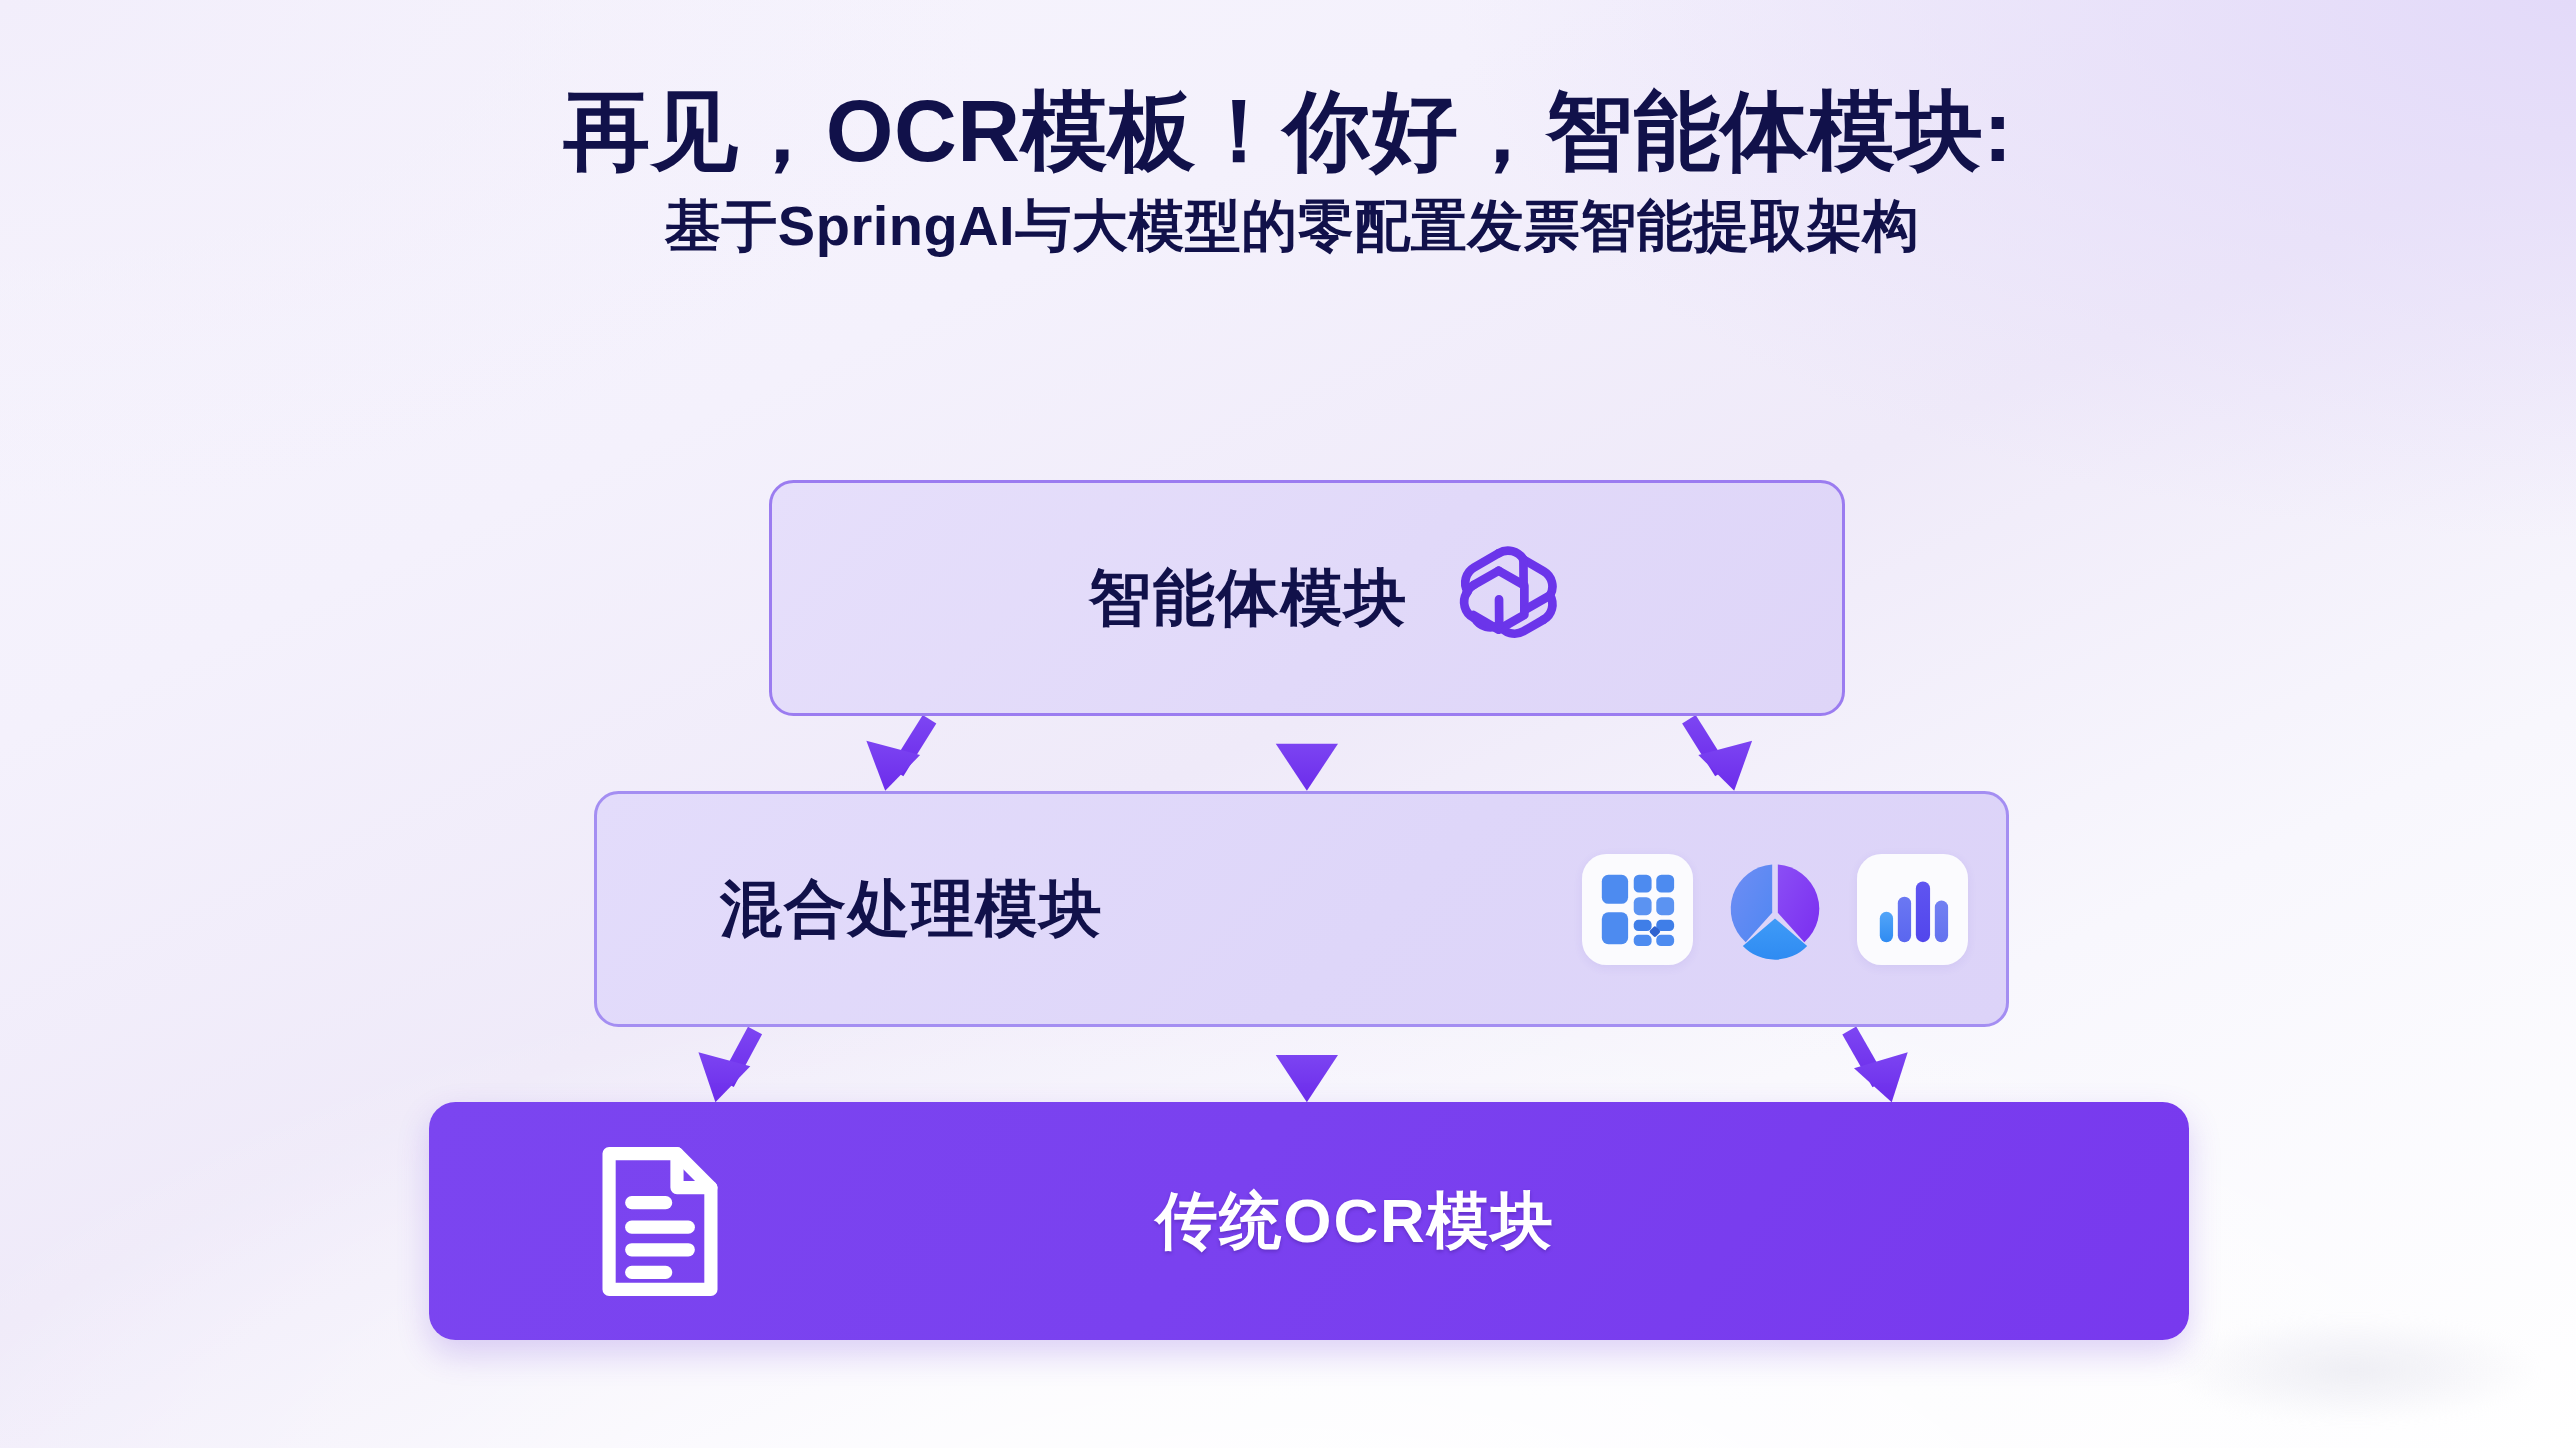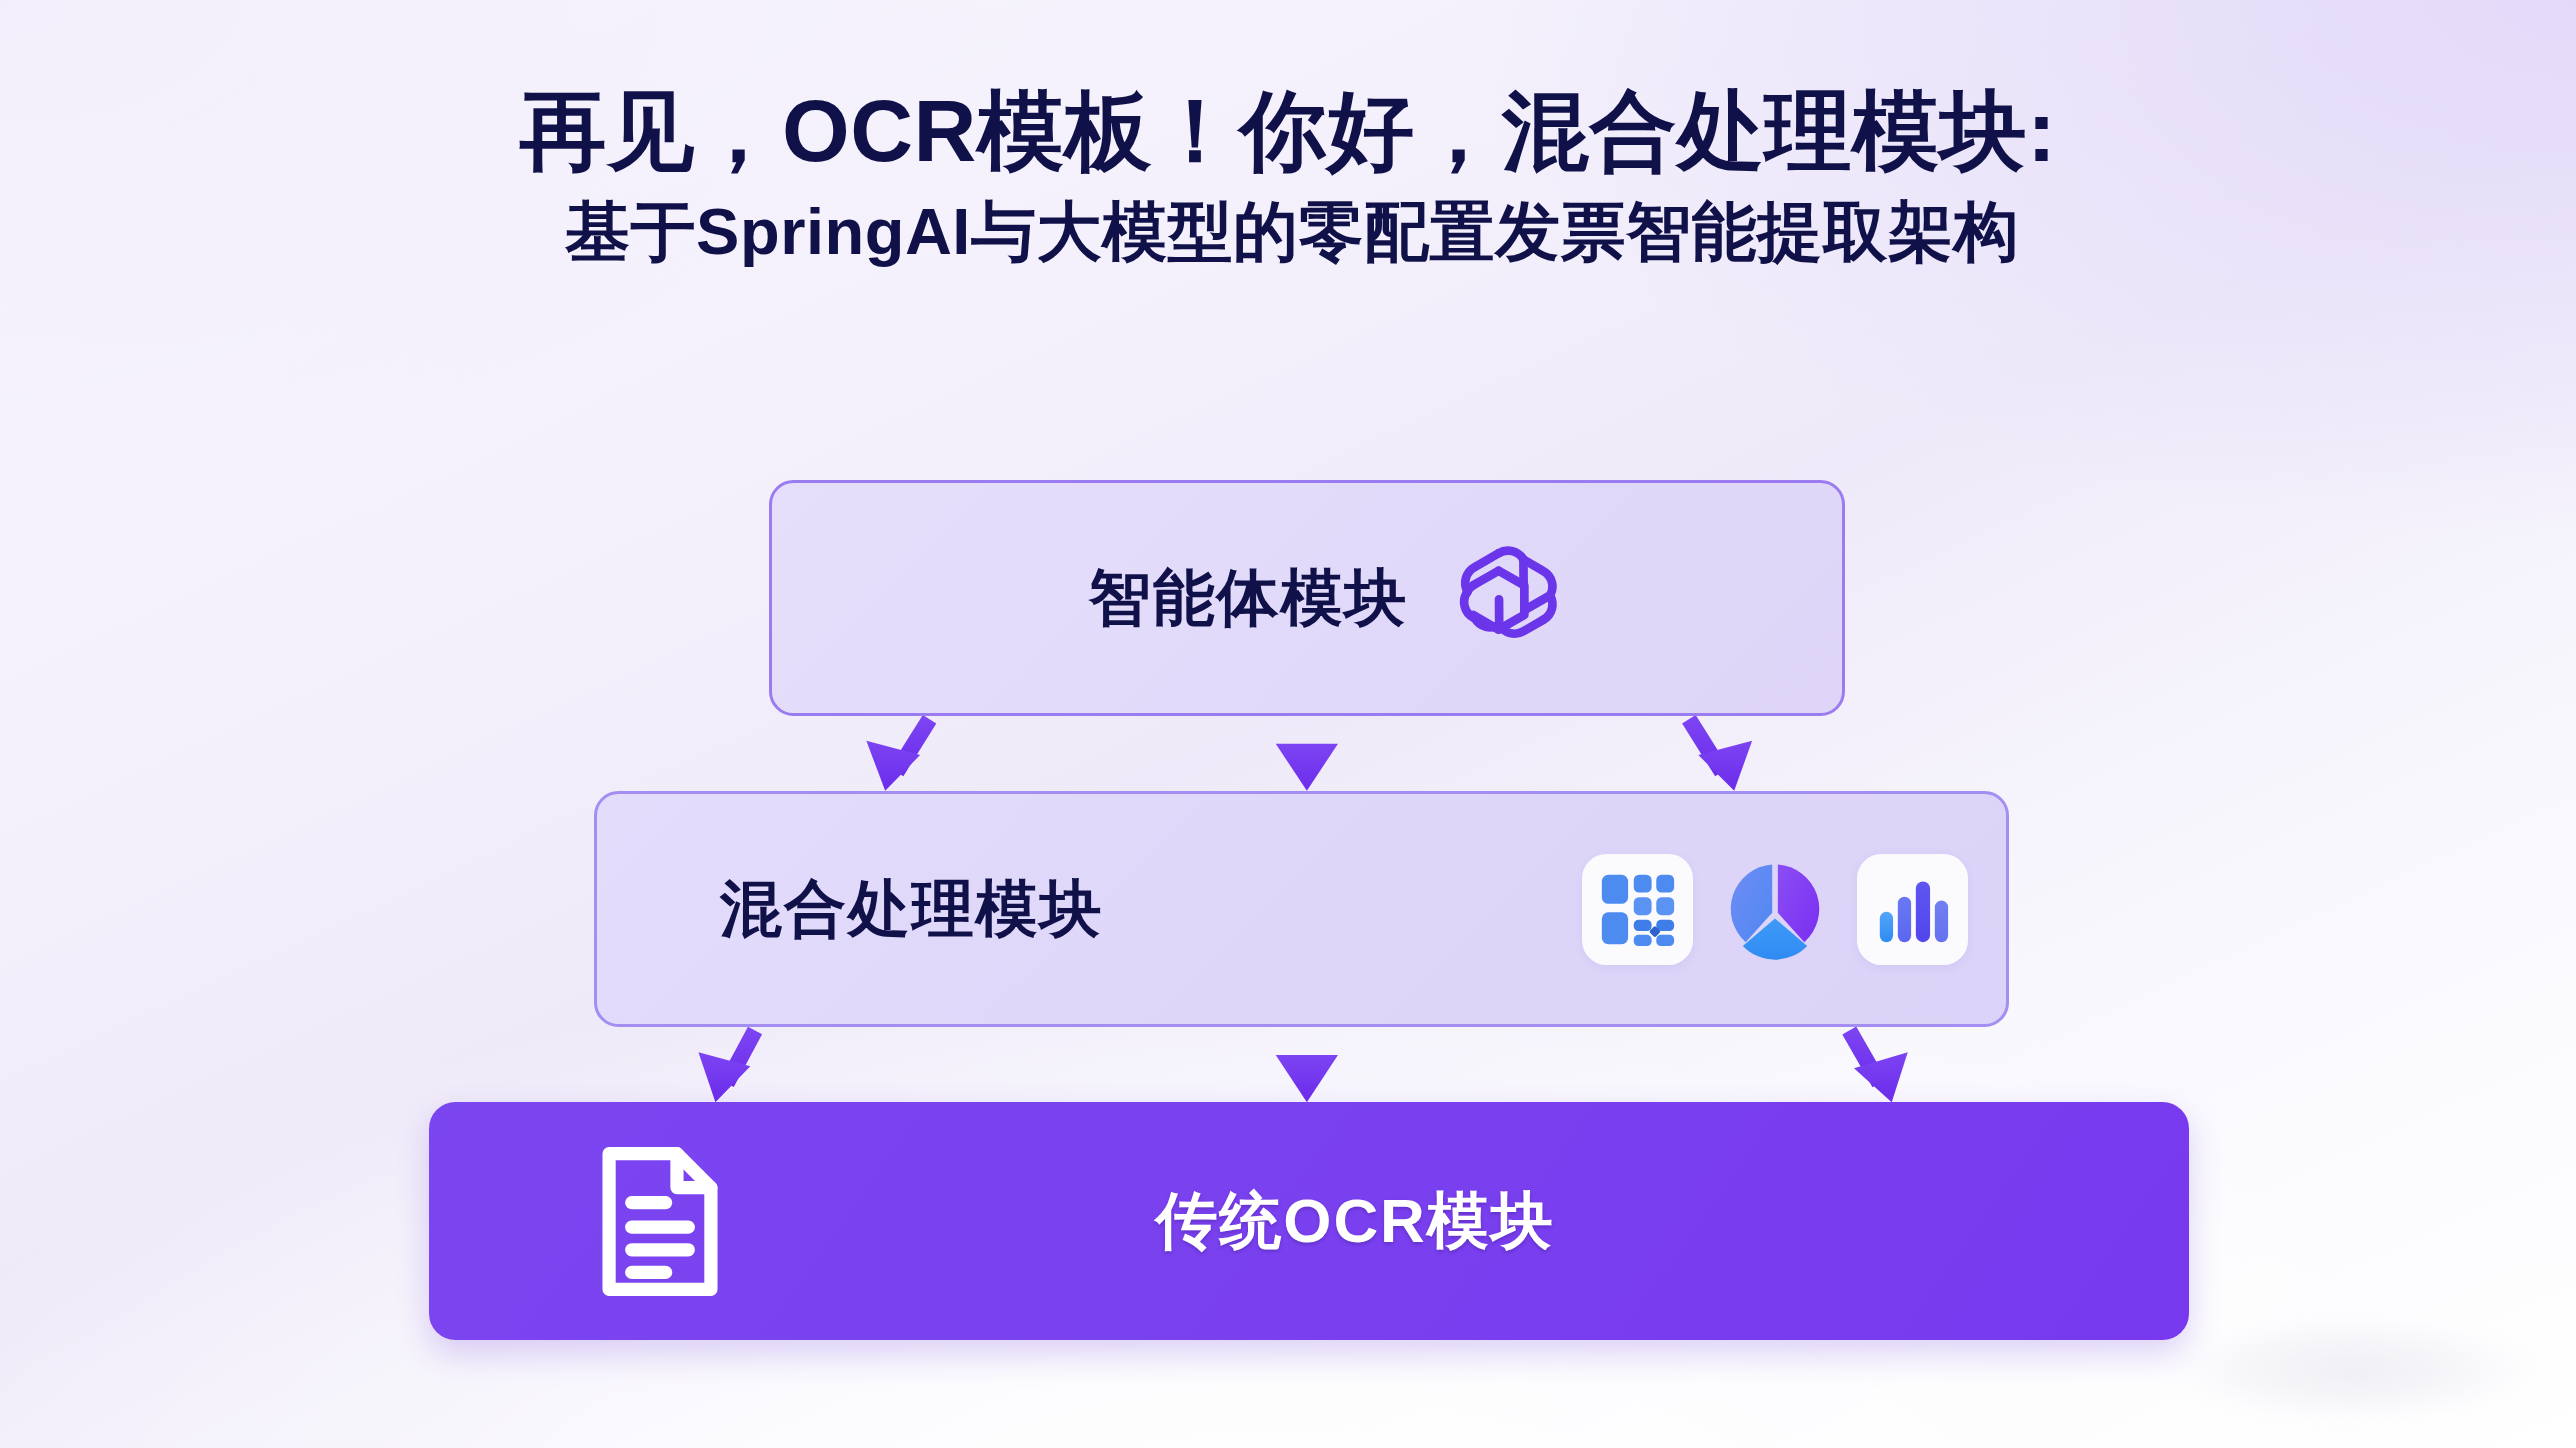--- a/index.html
+++ b/index.html
@@ -47,21 +47,21 @@
     color: #11114a;
     font-weight: 700;
     letter-spacing: 0.5px;
     line-height: 1.32;
   }
   .title-line {
     display: block;
     white-space: nowrap;
   }
   #title-line-1 { font-size: 87px; }
-  #title-line-2 { font-size: 65px; margin-left: 8px; }
+  #title-line-2 { font-size: 56px; margin-left: 8px; }
 
   
   #diagram {
     position: absolute;
     top: 472px;
     left: 0;
     width: 100%;
     height: 882px;
   }
 
@@ -168,21 +168,21 @@
   }
 </style>
 </head>
 <body>
 
 <div id="slide">
 
   <div id="bg-watermark"></div>
 
   <div id="title-block">
-    <span class="title-line" id="title-line-1">再见，OCR模板！你好，混合处理模块:</span>
+    <span class="title-line" id="title-line-1">再见，OCR模板！你好，智能体模块:</span>
     <span class="title-line" id="title-line-2">基于SpringAI与大模型的零配置发票智能提取架构</span>
   </div>
 
   <div id="diagram">
 
     <svg id="arrow-layer" width="2576" height="882" viewBox="0 0 2730 935">
       <defs>
         <linearGradient id="arrGrad" x1="0" y1="0" x2="0" y2="1">
           <stop offset="0%" stop-color="#7c44f2"></stop>
           <stop offset="100%" stop-color="#6c2ceb"></stop>

